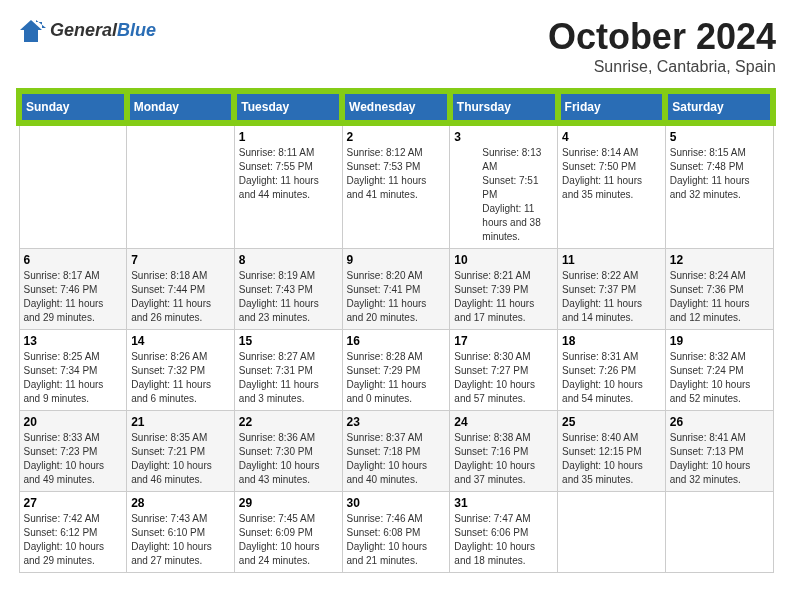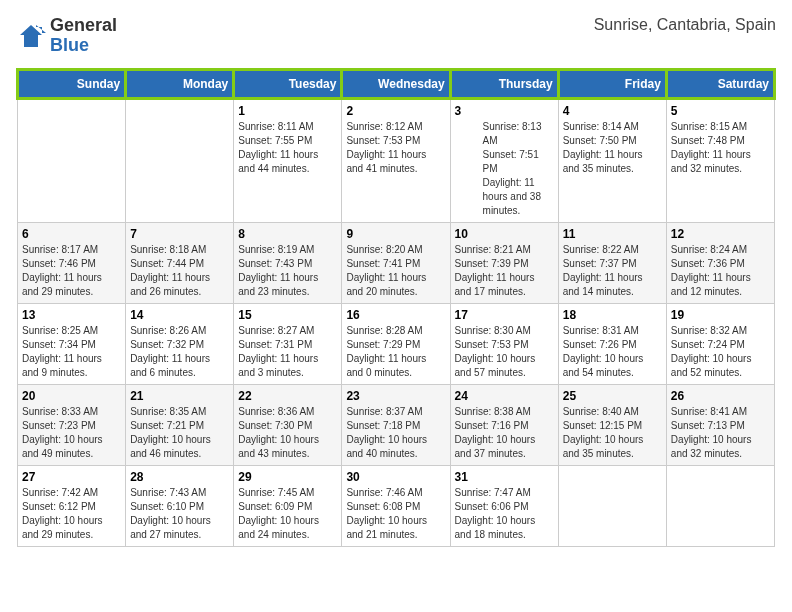--- a/index.html
+++ b/index.html
@@ -16,22 +16,22 @@
       align-items: flex-start;
       margin-bottom: 12px;
     }
     .logo {
       display: flex;
       align-items: center;
       gap: 4px;
     }
     .logo-text {
       display: flex;
-      flex-direction: column;
       line-height: 1.1;
+      font-style: italic;
     }
     .logo-general {
       font-size: 18px;
       font-weight: bold;
       color: #333;
     }
     .logo-blue {
       font-size: 18px;
       font-weight: bold;
       color: #2a6db5;
@@ -54,23 +54,23 @@
     }
     .calendar {
       width: 100%;
       border-collapse: collapse;
       font-size: 11px;
     }
     .calendar th {
       background-color: #2a6db5;
       color: #fff;
       padding: 6px 4px;
-      text-align: right;
+      text-align: left;
       font-size: 12px;
-      border: 3px solid #84cc16;
+      border: 6px solid #84cc16;
     }
     .calendar td {
       vertical-align: top;
       border: 1px solid #ccc;
       padding: 4px;
       width: 108px;
       min-height: 80px;
       background: #fff;
     }
     .calendar tr:nth-child(even) td {
@@ -99,20 +99,21 @@
     <svg class="logo-icon" viewBox="0 0 30 30">
       <polygon points="15,4 26,14 22,14 22,26 8,26 8,14 4,14" fill="#2a6db5"></polygon>
       <polygon points="20,4 30,12 26,12 26,6 20,6" fill="#2a6db5"></polygon>
     </svg>
     <div class="logo-text">
       <span class="logo-general">General</span>
       <span class="logo-blue">Blue</span>
     </div>
   </div>
   <div class="title-block">
+    <div class="title-month">October 2024</div>
     <div class="title-location">Sunrise, Cantabria, Spain</div>
   </div>
 </div>
 
 <table class="calendar">
   <thead>
     <tr>
     <th>Sunday</th>
         <th>Monday</th>
         <th>Tuesday</th>
@@ -222,21 +223,21 @@
         </td>
         <td>
           <span class="day-number">16</span>
           <div class="day-info" style="white-space: pre-line;">Sunrise: 8:28 AM
 Sunset: 7:29 PM
 Daylight: 11 hours and 0 minutes.</div>
         </td>
         <td>
           <span class="day-number">17</span>
           <div class="day-info" style="white-space: pre-line;">Sunrise: 8:30 AM
-Sunset: 7:53 PM
+Sunset: 7:27 PM
 Daylight: 10 hours and 57 minutes.</div>
         </td>
         <td>
           <span class="day-number">18</span>
           <div class="day-info" style="white-space: pre-line;">Sunrise: 8:31 AM
 Sunset: 7:26 PM
 Daylight: 10 hours and 54 minutes.</div>
         </td>
         <td>
           <span class="day-number">19</span>

